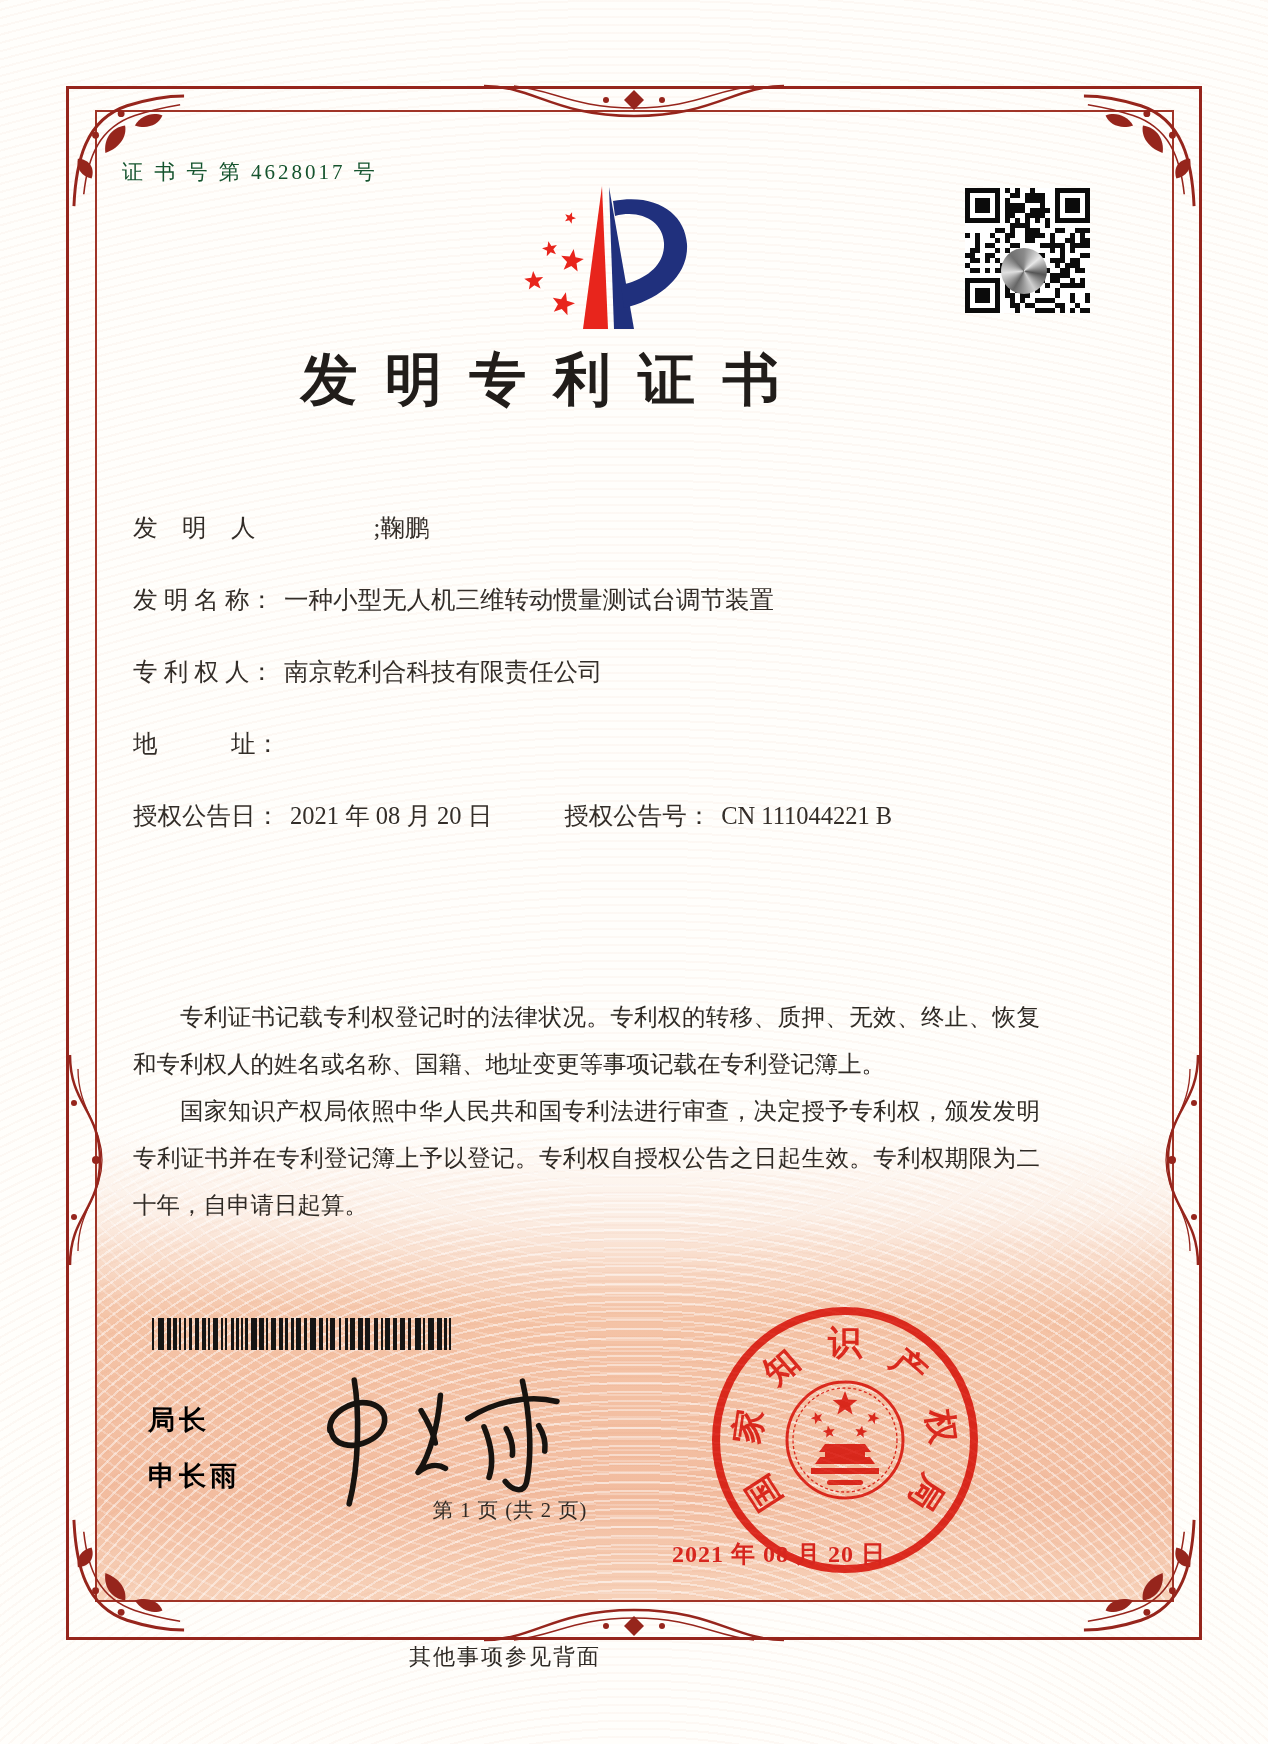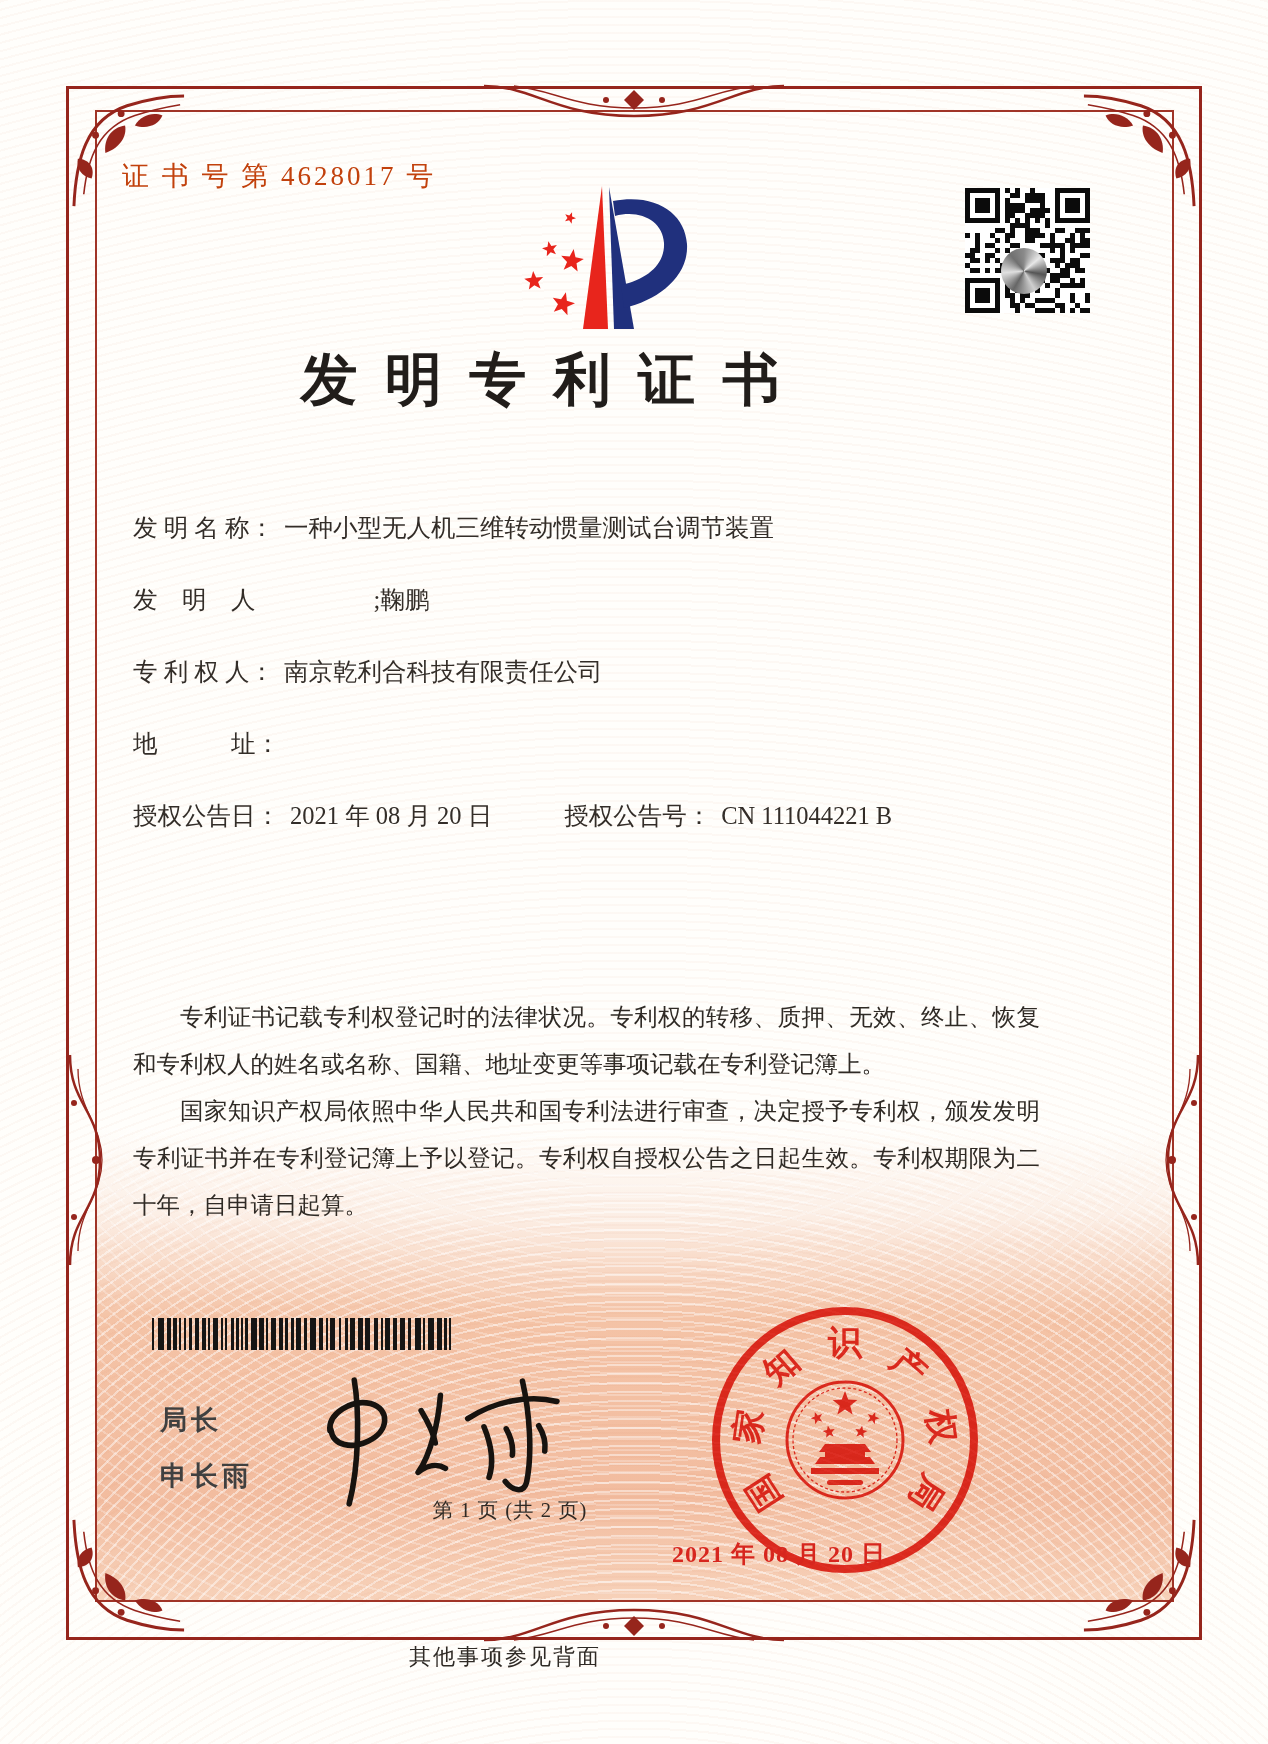--- a/index.html
+++ b/index.html
@@ -31,21 +31,21 @@
   .c-tr{right:70px;top:92px;transform:scaleX(-1);}
   .c-bl{left:70px;bottom:110px;transform:scaleY(-1);}
   .c-br{right:70px;bottom:110px;transform:scale(-1,-1);}
   .medal{width:300px;height:46px;left:484px;}
   .m-top{top:78px;}
   .m-bottom{bottom:96px;transform:scaleY(-1);}
   .side-orn{width:46px;height:210px;}
   .s-left{left:62px;top:1055px;}
   .s-right{right:62px;top:1055px;transform:scaleX(-1);}
 
-  .cert-no{position:absolute;left:122px;top:158px;font-size:27px;letter-spacing:3px;color:#c2410c;z-index:3;}
+  .cert-no{position:absolute;left:122px;top:158px;font-size:21px;letter-spacing:3px;color:#14532d;z-index:3;}
   .logo{position:absolute;left:505px;top:176px;width:212px;height:166px;z-index:3;}
   .qr{position:absolute;left:965px;top:188px;width:125px;height:125px;z-index:3;}
   .qr svg{width:125px;height:125px;display:block;}
   .qr-redact{
     position:absolute;left:36px;top:60px;width:46px;height:46px;border-radius:50%;
     background:conic-gradient(#8a8a8a,#e8e8e8 50deg,#555 100deg,#cfcfcf 150deg,#666 210deg,#e0e0e0 265deg,#707070 320deg,#8a8a8a);
     filter:blur(.6px);
   }
   .title{
     position:absolute;left:120px;top:342px;width:840px;margin:0;text-align:center;
@@ -54,21 +54,21 @@
   .fields{position:absolute;left:133px;top:512px;width:930px;z-index:3;}
   .row{display:flex;align-items:baseline;line-height:32px;margin-bottom:40px;font-size:24.5px;color:#332d28;white-space:nowrap;}
   .row .lbl{flex:none;}
   .row .val{margin-left:10px;}
   .redact-gap{flex:none;width:118px;}
   .grant-row .lbl2{margin-left:72px;}
   .paras{position:absolute;left:133px;top:994px;width:907px;z-index:3;}
   .paras p{margin:0;font-size:23.5px;line-height:47px;text-align:justify;text-indent:2em;color:#2f2a25;}
   .barcode{position:absolute;left:152px;top:1318px;width:307px;height:32px;display:flex;align-items:stretch;z-index:3;}
   .barcode div{background:#161514;}
-  .director{position:absolute;left:160px;top:1402px;z-index:3;font-family:"DejaVu Sans","Liberation Sans",sans-serif;font-weight:700;color:#404040;}
+  .director{position:absolute;left:148px;top:1402px;z-index:3;font-family:"DejaVu Sans","Liberation Sans",sans-serif;font-weight:700;color:#000000;}
   .director .t1{font-size:27px;letter-spacing:4px;}
   .director .t2{font-size:27px;letter-spacing:4px;margin-top:20px;}
   .signature{position:absolute;left:312px;top:1368px;width:272px;height:152px;z-index:4;}
   .seal{position:absolute;left:707px;top:1302px;width:276px;height:276px;z-index:5;opacity:.93;mix-blend-mode:multiply;}
   .seal svg{width:276px;height:276px;display:block;}
   .seal-date{position:absolute;left:664px;top:1538px;width:230px;text-align:center;font-size:24px;font-weight:700;color:#d7261e;z-index:6;letter-spacing:1px;}
   .page-num{position:absolute;left:390px;top:1496px;width:240px;text-align:center;font-size:20.5px;color:#2f2a25;z-index:6;letter-spacing:1px;}
   .back-note{position:absolute;left:375px;top:1642px;width:260px;text-align:center;font-size:22px;color:#2f2a25;z-index:3;letter-spacing:2px;}
   svg text{font-family:"Liberation Serif","DejaVu Serif",serif;}
 </style>
@@ -471,27 +471,27 @@
         <rect x="5" y="24" width="1" height="1" fill="#0b0b0b"></rect>
         <rect x="6" y="24" width="1" height="1" fill="#0b0b0b"></rect>
       </svg>
     <div class="qr-redact"></div>
   </div>
 
   <h1 class="title">发明专利证书</h1>
 
   <div class="fields">
     <div class="row">
-      <span class="lbl">发 明 名 称：</span>
-      <span class="val">一种小型无人机三维转动惯量测试台调节装置</span>
-    </div>
-    <div class="row">
       <span class="lbl">发　明　人</span>
       <span class="redact-gap"></span>
       <span class="val" style="margin-left:0">;鞠鹏</span>
+    </div>
+    <div class="row">
+      <span class="lbl">发 明 名 称：</span>
+      <span class="val">一种小型无人机三维转动惯量测试台调节装置</span>
     </div>
     <div class="row">
       <span class="lbl">专 利 权 人：</span>
       <span class="val">南京乾利合科技有限责任公司</span>
     </div>
     <div class="row">
       <span class="lbl">地　　　址：</span>
     </div>
     <div class="row grant-row">
       <span class="lbl">授权公告日：</span>

